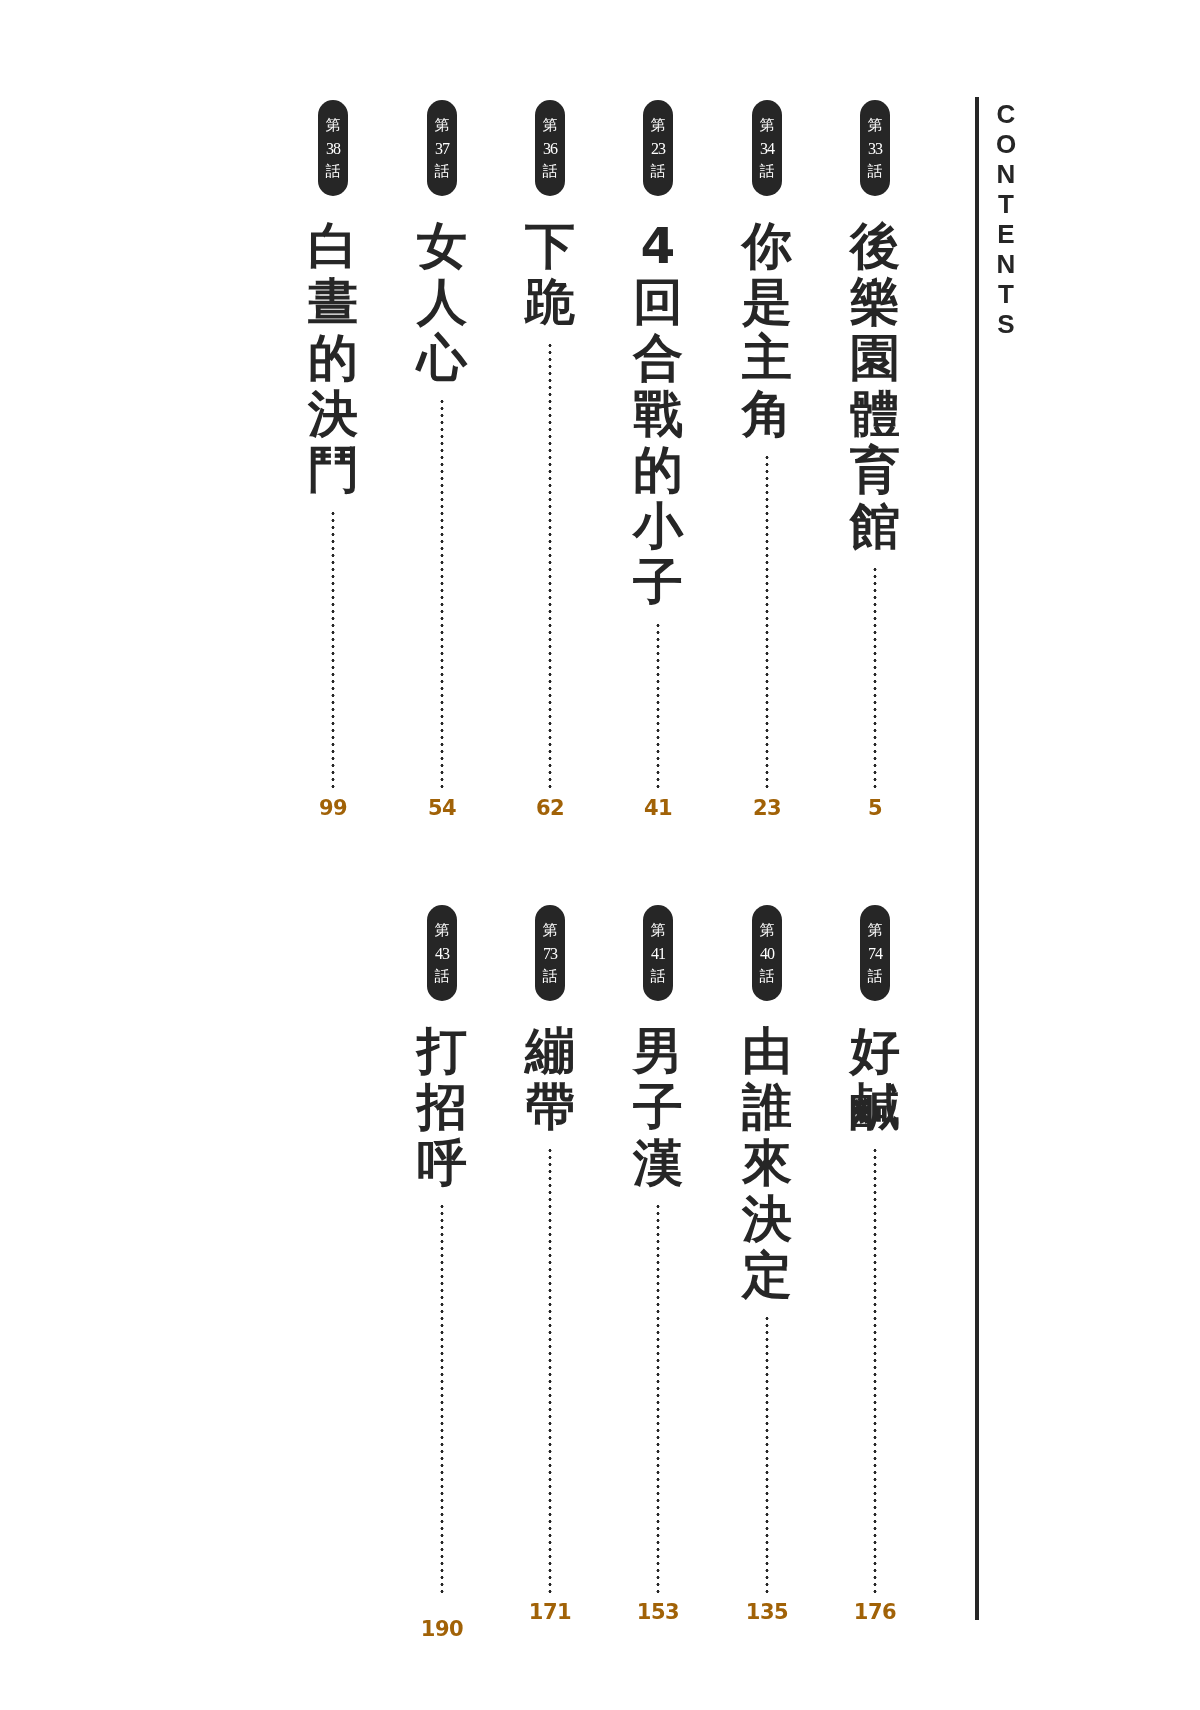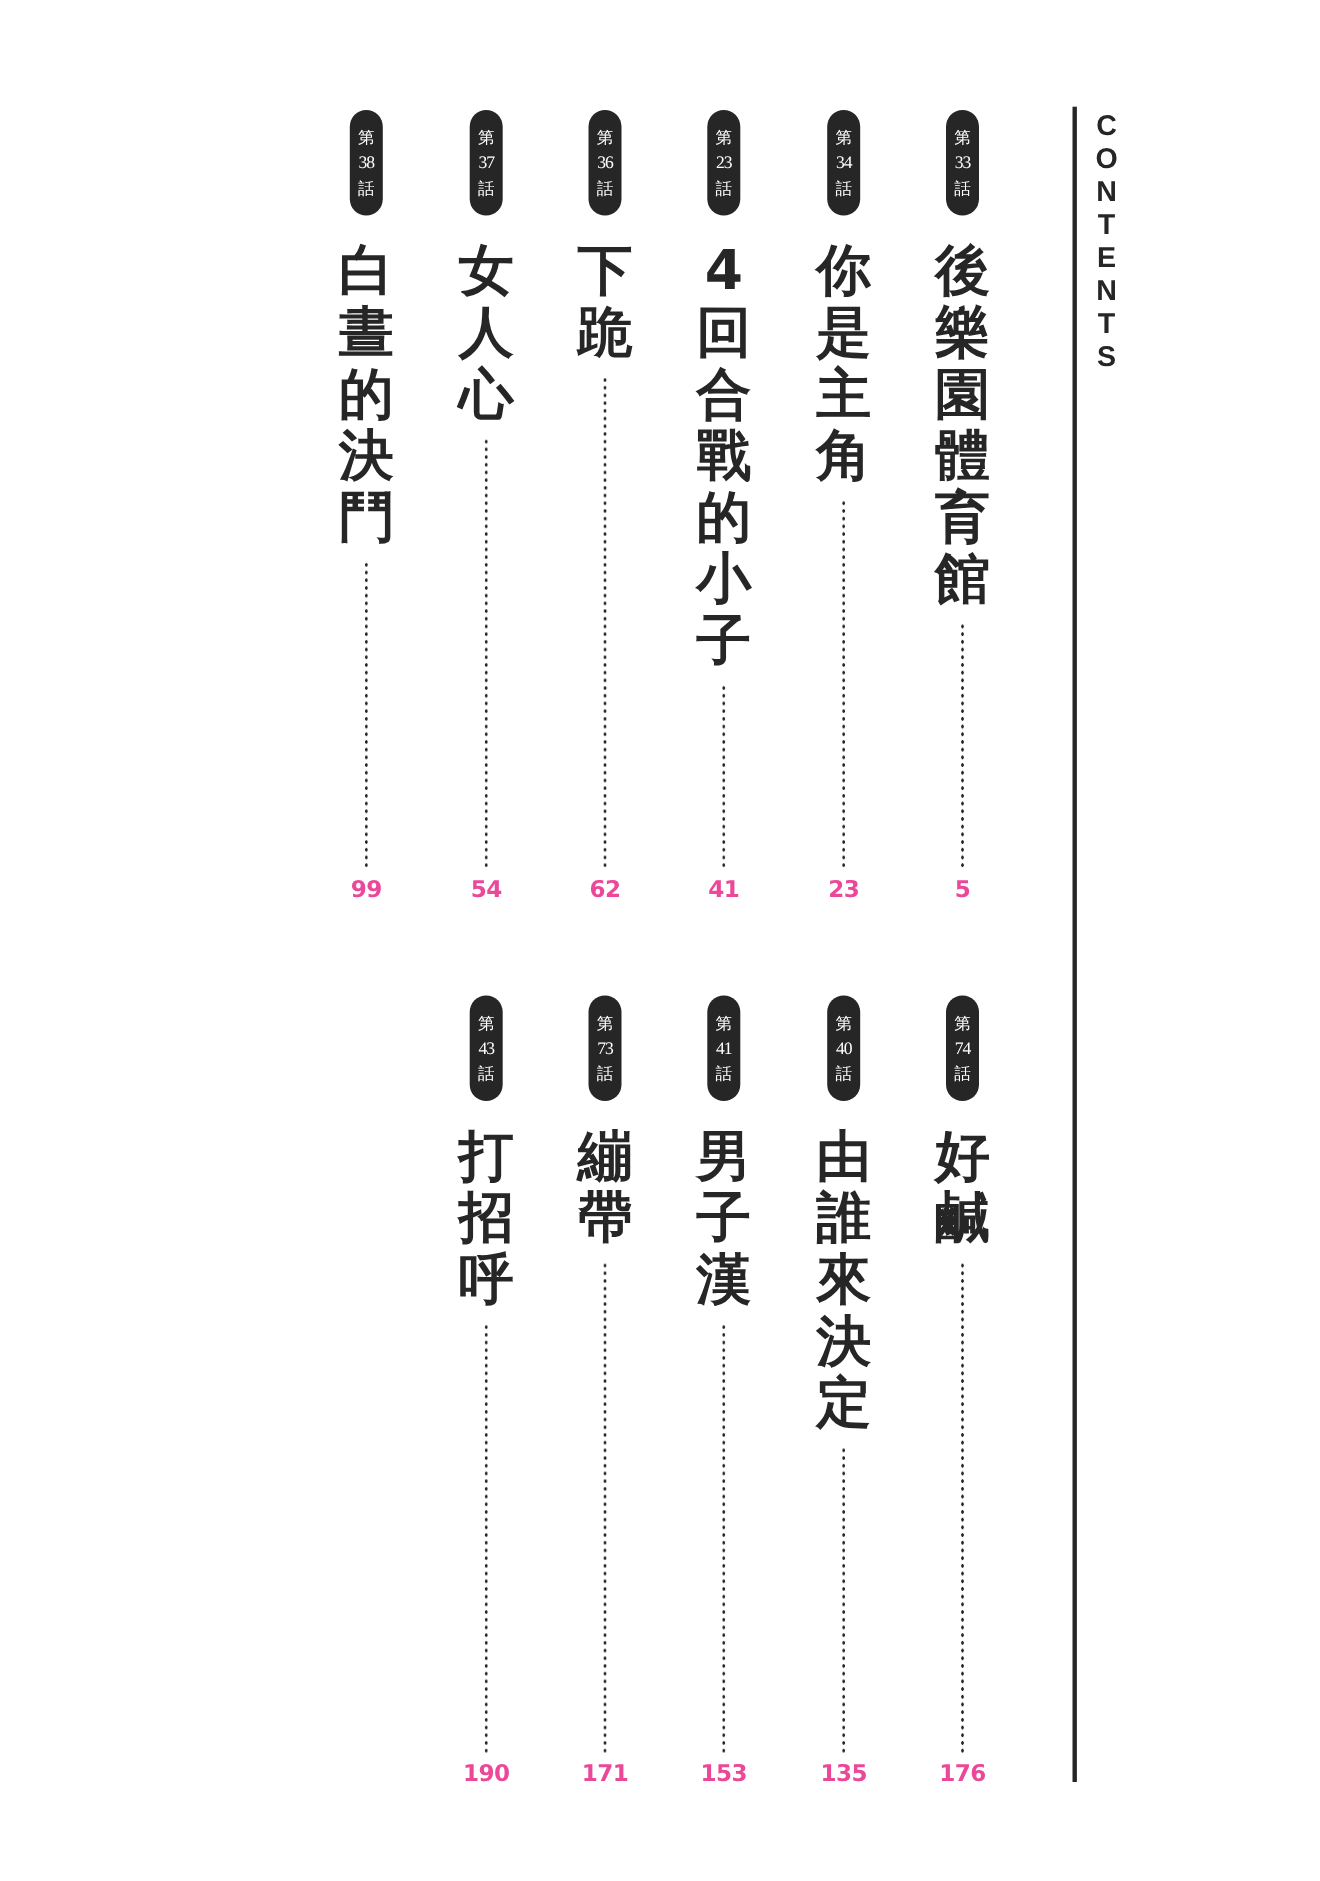--- a/index.html
+++ b/index.html
@@ -23,21 +23,21 @@
   .title { position: absolute; left: 0; top: 118px; width: 80px; display: flex; flex-direction: column;
     align-items: center; }
   .title span { display: block; height: 56px; line-height: 56px; font-size: 50px; font-weight: bold;
     color: #262626; font-family: "DejaVu Sans", sans-serif; text-align: center; }
 
   .leader { position: absolute; left: 38px; width: 4px;
     background-image: radial-gradient(circle, #262626 1.4px, transparent 1.6px);
     background-size: 4px 7px; background-repeat: repeat-y; }
 
   .pagenum { position: absolute; left: 0; width: 80px; text-align: center; font-size: 21px;
-    font-weight: bold; color: #ec4899; font-family: "DejaVu Sans", sans-serif; letter-spacing: -0.5px; }
+    font-weight: bold; color: #a16207; font-family: "DejaVu Sans", sans-serif; letter-spacing: -0.5px; }
 </style>
 </head>
 <body>
 
 <div class="page">
 
   <div class="divider"></div>
 
   <div class="contents-heading">
     <span>C</span>
@@ -207,17 +207,17 @@
           <span>第</span>
           <span class="num">43</span>
           <span>話</span>
         </div>
         <div class="title">
           <span>打</span>
           <span>招</span>
           <span>呼</span>
         </div>
         <div class="leader" style="top: 298px; height: 391px;"></div>
-        <div class="pagenum" style="top: 695px;">190</div>
+        <div class="pagenum" style="top: 712px;">190</div>
       </div>
     </div>
 
 </div>
 
 </body></html>

